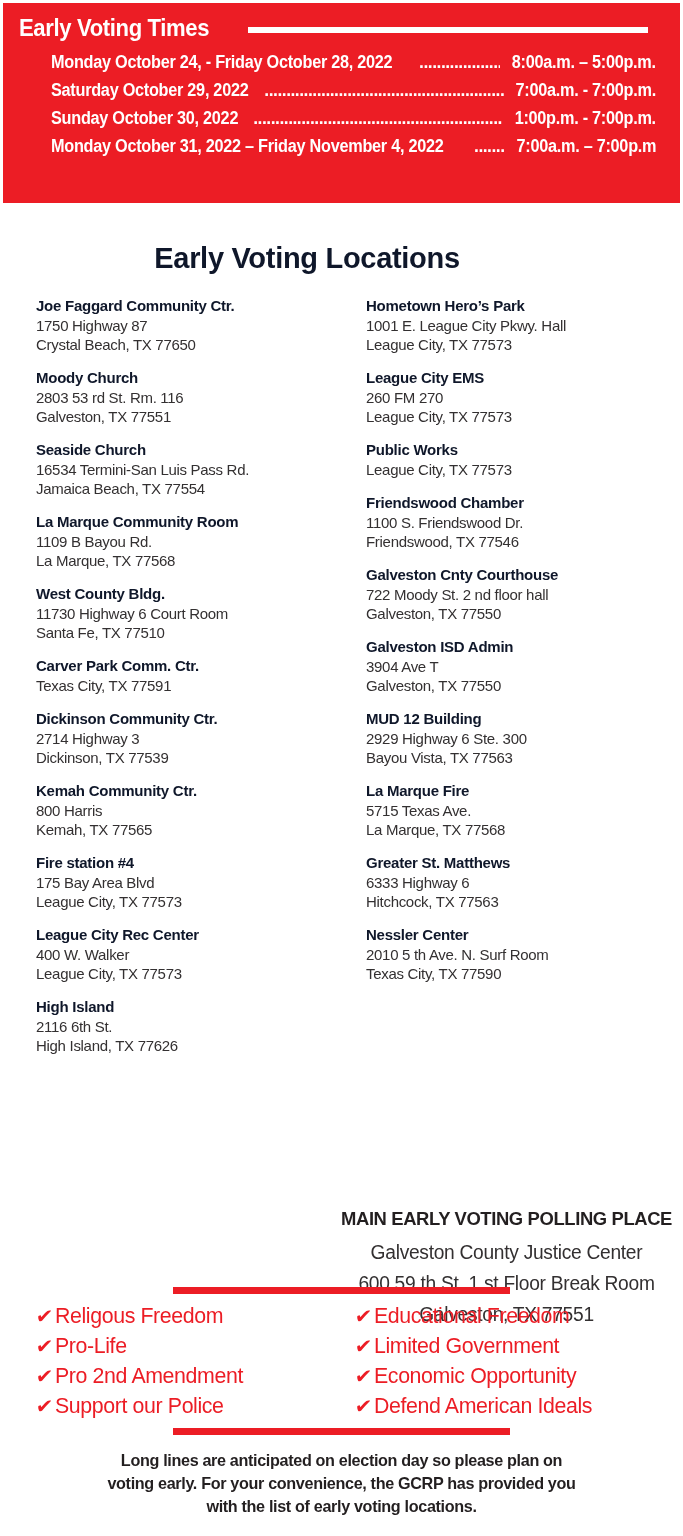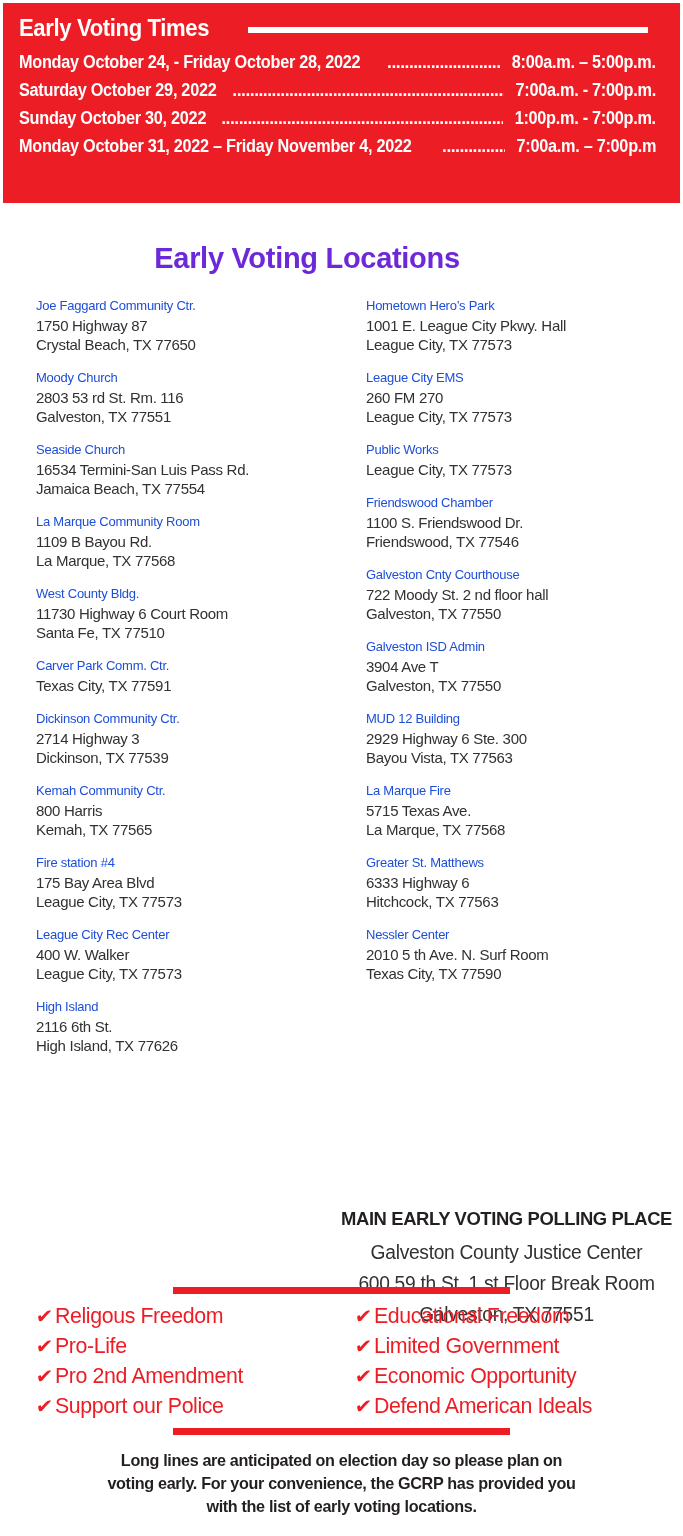--- a/index.html
+++ b/index.html
@@ -59,20 +59,21 @@
   }
   .times-row {
     display: flex;
     align-items: flex-end;
     font-size: 17.5px;
     font-weight: bold;
     letter-spacing: -0.3px;
     white-space: nowrap;
     margin-top: 7px;
     overflow: hidden;
+    margin-left: 32px;
   }
   .times-row .lbl { flex: 0 0 auto; transform: scaleX(0.93); transform-origin: left center; }
   .times-row .val { flex: 0 0 auto; transform: scaleX(0.93); transform-origin: right center; }
   .times-row .dots {
     flex: 1 1 auto;
     overflow: hidden;
     white-space: nowrap;
     font-weight: bold;
     letter-spacing: -0.5px;
     margin: 0 1px;
@@ -81,40 +82,40 @@
   
   .loc-title {
     position: absolute;
     left: 0;
     top: 242px;
     width: 614px;
     text-align: center;
     font-size: 29px;
     font-weight: bold;
     letter-spacing: -0.3px;
-    color: #6d28d9;
+    color: #0f172a;
   }
 
   
   .col {
     position: absolute;
     top: 296px;
   }
   .col-left  { left: 36px;  width: 320px; }
   .col-right { left: 366px; width: 310px; }
 
   .loc {
     margin-bottom: 14px;
   }
   .loc-name {
-    font-size: 13px;
-    font-weight: normal;
+    font-size: 15px;
+    font-weight: bold;
     line-height: 20px;
     letter-spacing: -0.25px;
-    color: #1d4ed8;
+    color: #0f172a;
     white-space: nowrap;
   }
   .loc-addr {
     font-size: 15px;
     line-height: 19px;
     letter-spacing: -0.3px;
     color: #333031;
     white-space: nowrap;
   }
 

